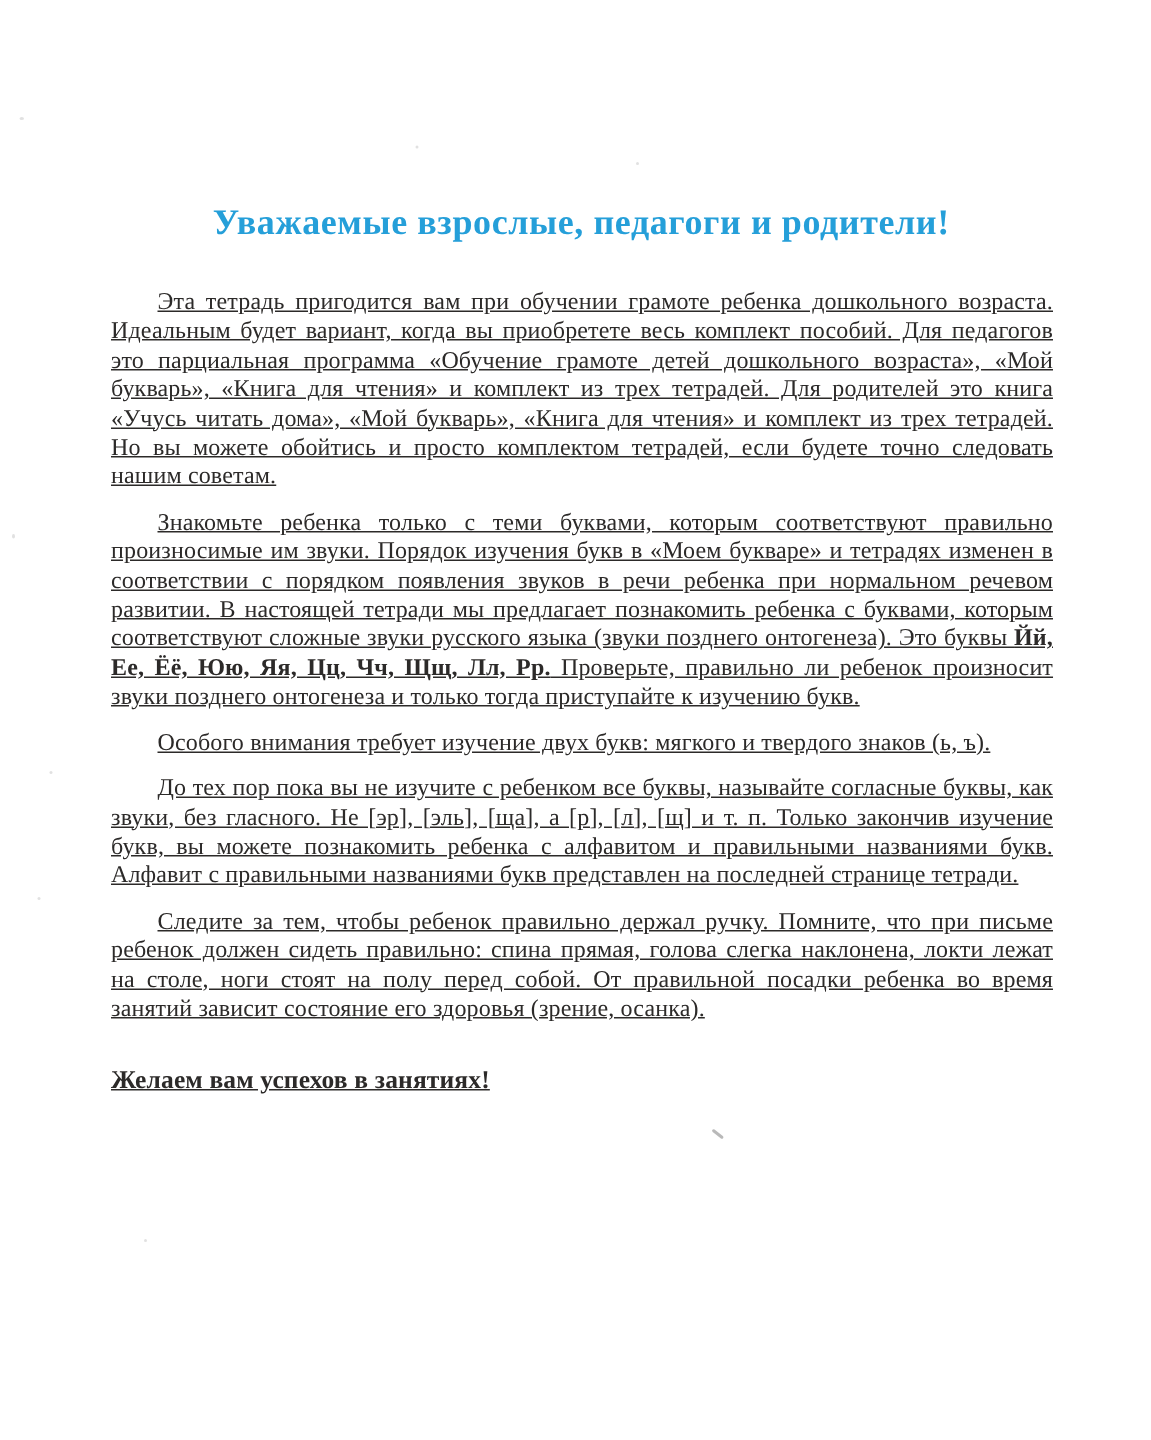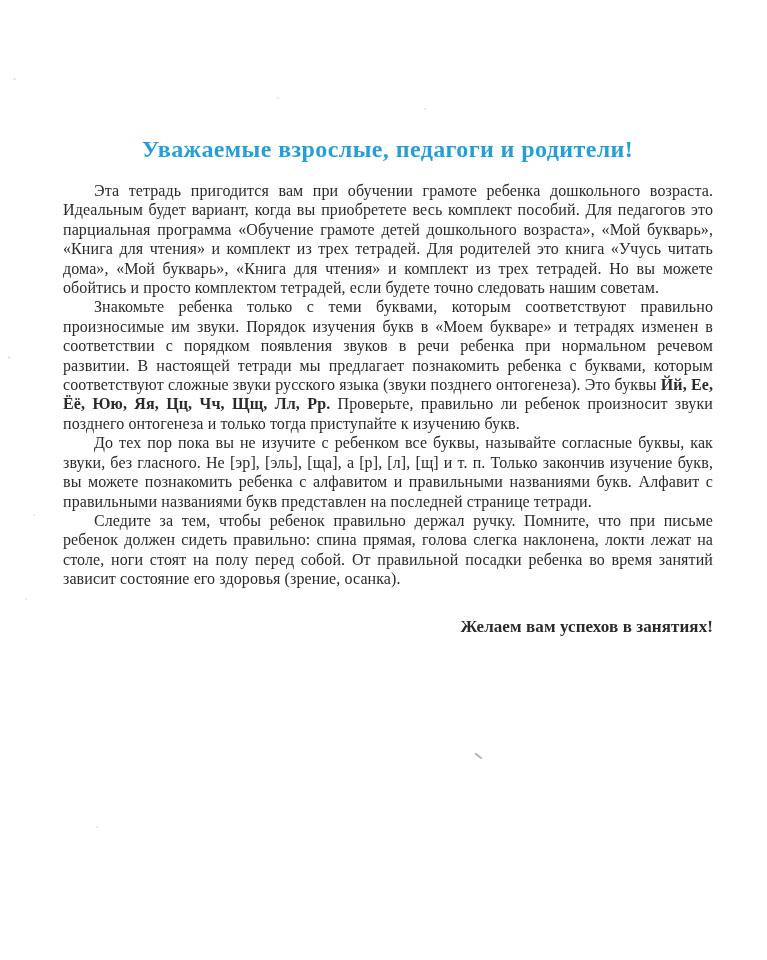--- a/index.html
+++ b/index.html
@@ -30,27 +30,28 @@
     position:absolute;
     top:181px;
     left:63px;
     width:650px;
     text-align:justify;
     font-size:16px;
     line-height:19.4px;
     letter-spacing:.1px;
   }
   .body-text p{
-    margin:0;
+    margin:11px;
     text-indent:31px;
+    text-decoration:underline;
   }
   .closing{
     margin-top:28px !important;
     text-indent:0 !important;
-    text-align:right;
+    text-align:left;
     font-weight:bold;
     font-size:17px;
   }
   .watermark{
     position:absolute;
     top:438px;left:0;width:100%;
     text-align:center;
     font-family:"DejaVu Sans", sans-serif;
     font-weight:bold;
     font-size:56px;
@@ -77,20 +78,21 @@
 </head>
 <body>
 
 <div class="page">
 
   <h1 class="heading">Уважаемые взрослые, педагоги и родители!</h1>
 
   <div class="body-text">
     <p>Эта тетрадь пригодится вам при обучении грамоте ребенка дошкольного возраста. Идеальным будет вариант, когда вы приобретете весь комплект пособий. Для педагогов это парциальная программа «Обучение грамоте детей дошкольного возраста», «Мой букварь», «Книга для чтения» и комплект из трех тетрадей. Для родителей это книга «Учусь читать дома», «Мой букварь», «Книга для чтения» и комплект из трех тетрадей. Но вы можете обойтись и просто комплектом тетрадей, если будете точно следовать нашим советам.</p>
     <p><span>Знакомьте ребенка только с теми буквами, которым соответствуют правильно произносимые им звуки. Порядок изучения букв в «Моем букваре» и тетрадях изменен в соответствии с порядком появления звуков в речи ребенка при нормальном речевом развитии. В настоящей тетради мы предлагает познакомить ребенка с буквами, которым соответствуют сложные звуки русского языка (звуки позднего онтогенеза). Это буквы </span><b>Йй, Ее, Ёё, Юю, Яя, Цц, Чч, Щщ, Лл, Рр.</b><span> Проверьте, правильно ли ребенок произносит звуки позднего онтогенеза и только тогда приступайте к изучению букв.</span></p>
+    <p>Особого внимания требует изучение двух букв: мягкого и твердого знаков (ь, ъ).</p>
     <p>До тех пор пока вы не изучите с ребенком все буквы, называйте согласные буквы, как звуки, без гласного. Не [эр], [эль], [ща], а [р], [л], [щ] и т. п. Только закончив изучение букв, вы можете познакомить ребенка с алфавитом и правильными названиями букв. Алфавит с правильными названиями букв представлен на последней странице тетради.</p>
     <p>Следите за тем, чтобы ребенок правильно держал ручку. Помните, что при письме ребенок должен сидеть правильно: спина прямая, голова слегка наклонена, локти лежат на столе, ноги стоят на полу перед собой. От правильной посадки ребенка во время занятий зависит состояние его здоровья (зрение, осанка).</p>
     <p class="closing">Желаем вам успехов в занятиях!</p>
   </div>
 
 
   <div class="speck" style="left:13px;top:78px;width:3px;height:2px;"></div>
   <div class="speck" style="left:277px;top:97px;width:2px;height:2px;"></div>
   <div class="speck" style="left:424px;top:108px;width:2px;height:2px;"></div>
   <div class="speck" style="left:8px;top:356px;width:2px;height:3px;"></div>

